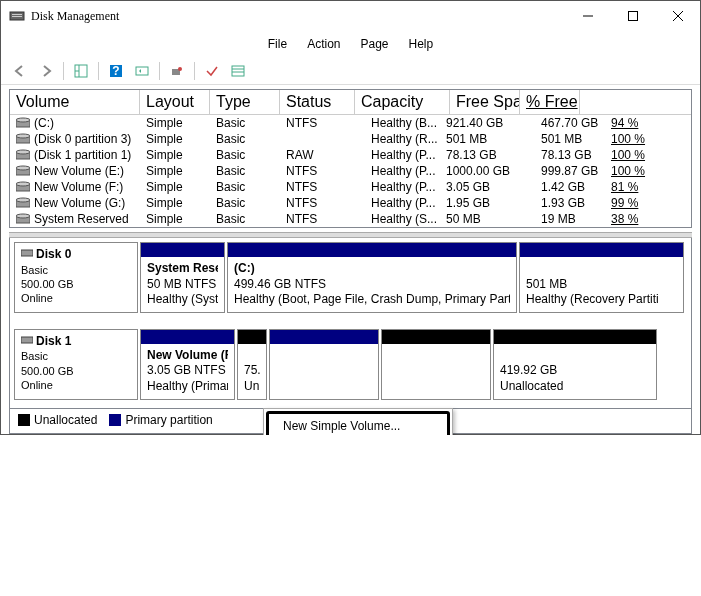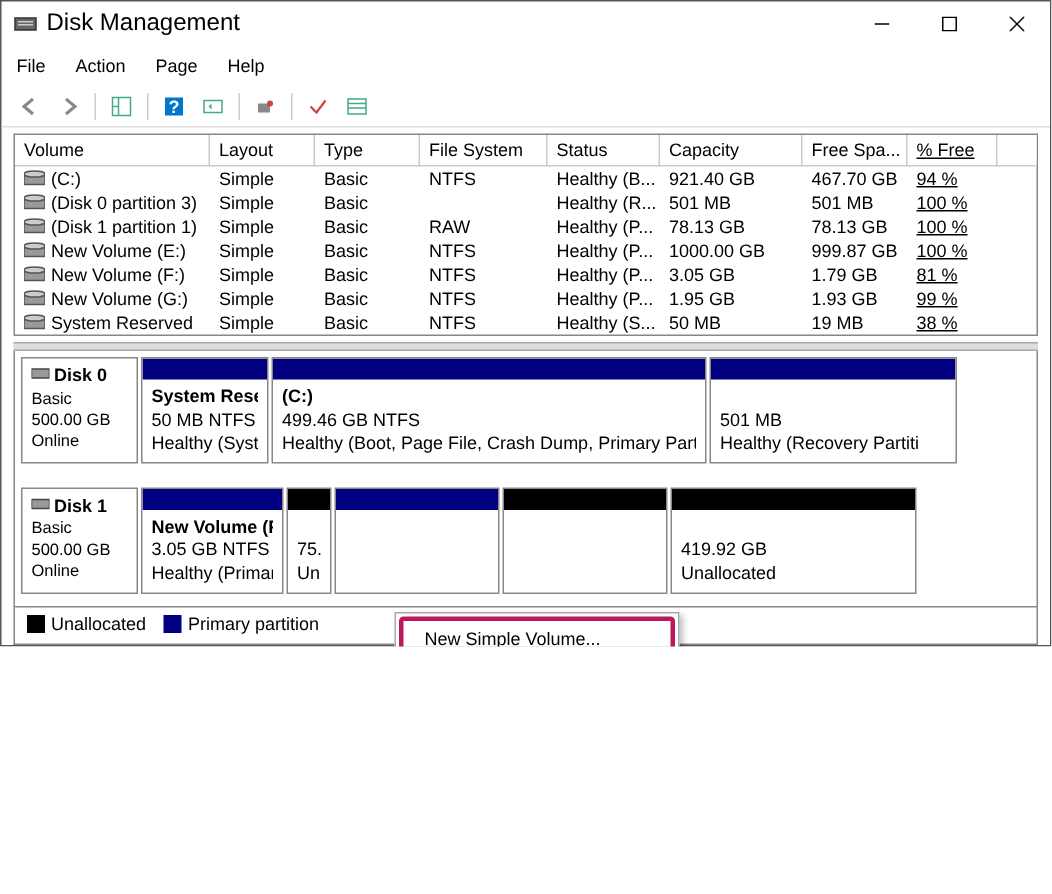--- a/index.html
+++ b/index.html
@@ -1,57 +1,57 @@
 <!DOCTYPE html>
 <html><head>
 <meta charset="utf-8">
 <style>
 * { box-sizing: border-box; margin: 0; padding: 0; font-family: "Segoe UI", Tahoma, sans-serif; font-size: 12px; }
 body { background: #fff; }
 .window { width: 701px; border: 1px solid #555; background: #fff; position: relative; }
 .titlebar { display: flex; align-items: center; height: 30px; padding: 0 0 0 8px; }
 .titlebar-icon { width: 16px; height: 16px; margin-right: 6px; display: flex; align-items: center; justify-content: center; }
-.titlebar-title { flex: 1; font-size: 16px; }
+.titlebar-title { flex: 1; font-size: 12px; font-family: Liberation Serif, serif; }
 .win-controls { display: flex; }
 .win-btn { width: 45px; height: 30px; display: flex; align-items: center; justify-content: center; }
 .win-btn svg { width: 10px; height: 10px; }
-.menubar { display: flex; padding: 2px 0; gap: 0; }
+.menubar { display: flex; padding: 2px 25px; gap: 0; justify-content: center; }
 .menubar .menu-item { padding: 4px 10px; cursor: default; }
 .toolbar { display: flex; align-items: center; padding: 2px 8px; gap: 4px; border-bottom: 1px solid #ddd; height: 28px; }
 .tool-btn { width: 22px; height: 22px; display: flex; align-items: center; justify-content: center; }
 .tool-sep { width: 1px; height: 18px; background: #ccc; margin: 0 2px; }
 .volume-table { width: calc(100% - 16px); margin: 4px 8px; border: 1px solid #828790; }
 .vt-header { display: flex; background: #fff; border-bottom: 1px solid #ccc; }
-.vt-header .cell { border-right: 1px solid #ccc; padding: 3px 6px; font-size: 12px; white-space: nowrap; overflow: hidden; }
+.vt-header .cell { border-right: 1px solid #ccc; padding: 3px 6px; font-size: 16px; white-space: nowrap; overflow: hidden; }
 .vt-body .row { display: flex; padding: 0; }
 .vt-body .cell { padding: 1px 6px; font-size: 12px; white-space: nowrap; overflow: hidden; display: flex; align-items: center; }
 .c-vol { width: 130px; } .c-lay { width: 70px; } .c-typ { width: 70px; } .c-fs { width: 85px; } .c-sta { width: 75px; } .c-cap { width: 95px; } .c-fre { width: 70px; } .c-pct { width: 60px; text-decoration: underline; }
 .vol-icon { width: 14px; height: 12px; margin-right: 4px; }
 .separator-bar { height: 6px; background: #ddd; border-top: 1px solid #aaa; border-bottom: 1px solid #aaa; margin: 4px 8px 0 8px; }
 .graphical-area { margin: 0 8px; border: 1px solid #828790; border-top: none; padding: 4px; }
 .disk-row { display: flex; border-bottom: 4px solid transparent; }
-.disk-info { width: 78px; border: 1px solid #888; padding: 4px 6px; background: #fff; }
+.disk-info { width: 124px; border: 1px solid #888; padding: 4px 6px; background: #fff; }
 .disk-info .disk-icon { display: inline-block; }
 .disk-info .disk-name { font-weight: bold; }
 .disk-info div { font-size: 11px; line-height: 1.3; }
 .partitions { flex: 1; display: flex; }
 .partition { border: 1px solid #888; margin-left: 2px; display: flex; flex-direction: column; overflow: hidden; }
 .part-header { height: 14px; flex-shrink: 0; }
 .hdr-primary { background: #000080; }
 .hdr-unalloc { background: #000; }
 .part-body { padding: 4px 6px; font-size: 11px; line-height: 1.3; overflow: hidden; white-space: nowrap; }
 .part-body .pname { font-weight: bold; }
 .legend { display: flex; gap: 12px; padding: 4px 8px 6px 8px; margin: 0 8px; border: 1px solid #828790; border-top: none; }
 .legend-item { display: flex; align-items: center; gap: 4px; font-size: 11px; }
 .legend-swatch { width: 12px; height: 12px; }
 .ctx-menu { position: absolute; background: #fff; border: 1px solid #aaa; box-shadow: 2px 2px 4px rgba(0,0,0,.25); width: 190px; padding: 3px; z-index: 10; }
 .ctx-item { padding: 5px 14px; font-size: 12px; }
 .ctx-item.disabled { color: #aaa; }
 .ctx-sep { height: 1px; background: #ddd; margin: 3px 2px; }
-.ctx-highlight { border: 3px solid #be185d; border-radius: 3px; margin: -1px; }
+.ctx-highlight { border: 3px solid #000000; border-radius: 3px; margin: -1px; }
 .part-body div { white-space: nowrap; overflow: hidden; text-overflow: clip; }
 </style>
 </head>
 <body>
 
 <div class="window">
   <div class="titlebar">
     <span class="titlebar-icon">
       <svg viewBox="0 0 16 16">
           <rect x="1" y="4" width="14" height="8" fill="#666" stroke="#333"></rect>
@@ -139,21 +139,20 @@
           <line x1="1" y1="8" x2="13" y2="8" stroke="#4a8"></line>
         </svg>
       </div>
   </div>
 
   <div class="volume-table">
     <div class="vt-header">
       <div class="cell c-vol">Volume</div>
       <div class="cell c-lay">Layout</div>
       <div class="cell c-typ">Type</div>
-      <div class="cell c-fs">File System</div>
       <div class="cell c-sta">Status</div>
       <div class="cell c-cap">Capacity</div>
       <div class="cell c-fre">Free Spa...</div>
       <div class="cell c-pct">% Free</div>
     </div>
     <div class="vt-body" id="vt-body">
         <div class="row">
           <div class="cell c-vol">
             <svg class="vol-icon" viewBox="0 0 14 12">
               <rect x="0" y="3" width="14" height="7" fill="#999" stroke="#555"></rect>
@@ -223,21 +222,21 @@
               <rect x="0" y="3" width="14" height="7" fill="#999" stroke="#555"></rect>
               <ellipse cx="7" cy="3" rx="7" ry="2" fill="#ccc" stroke="#555"></ellipse>
             </svg>
             <span>New Volume (F:)</span>
           </div>
           <div class="cell c-lay">Simple</div>
           <div class="cell c-typ">Basic</div>
           <div class="cell c-fs">NTFS</div>
           <div class="cell c-sta">Healthy (P...</div>
           <div class="cell c-cap">3.05 GB</div>
-          <div class="cell c-fre">1.79 GB</div>
+          <div class="cell c-fre">1.42 GB</div>
           <div class="cell c-pct">81 %</div>
         </div>
         <div class="row">
           <div class="cell c-vol">
             <svg class="vol-icon" viewBox="0 0 14 12">
               <rect x="0" y="3" width="14" height="7" fill="#999" stroke="#555"></rect>
               <ellipse cx="7" cy="3" rx="7" ry="2" fill="#ccc" stroke="#555"></ellipse>
             </svg>
             <span>New Volume (G:)</span>
           </div>

